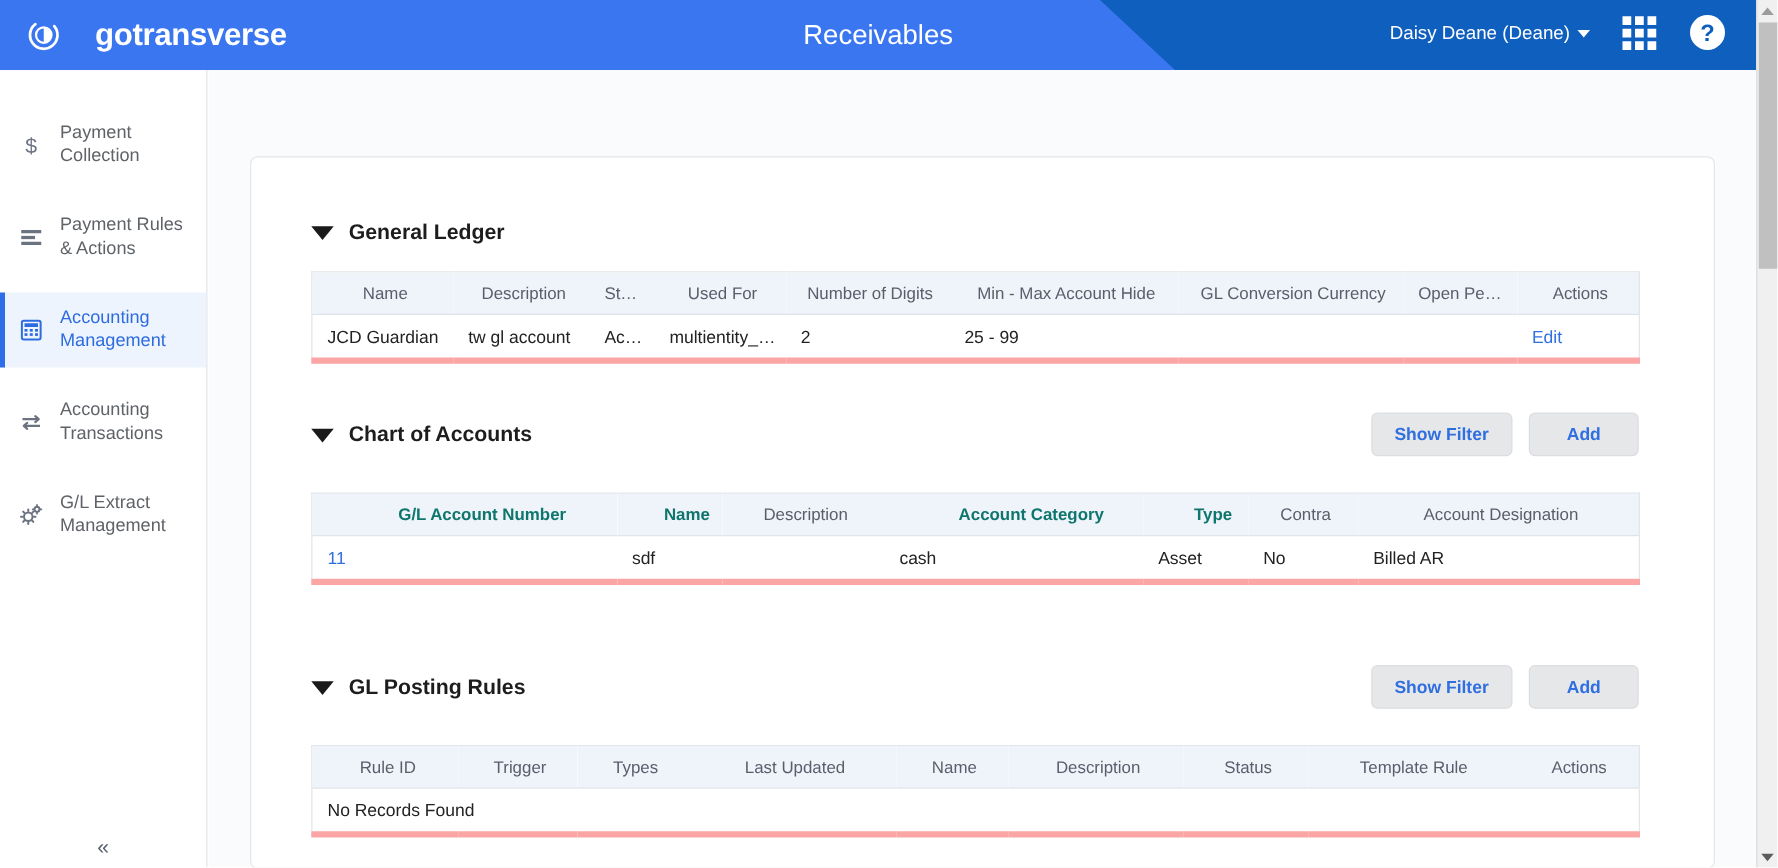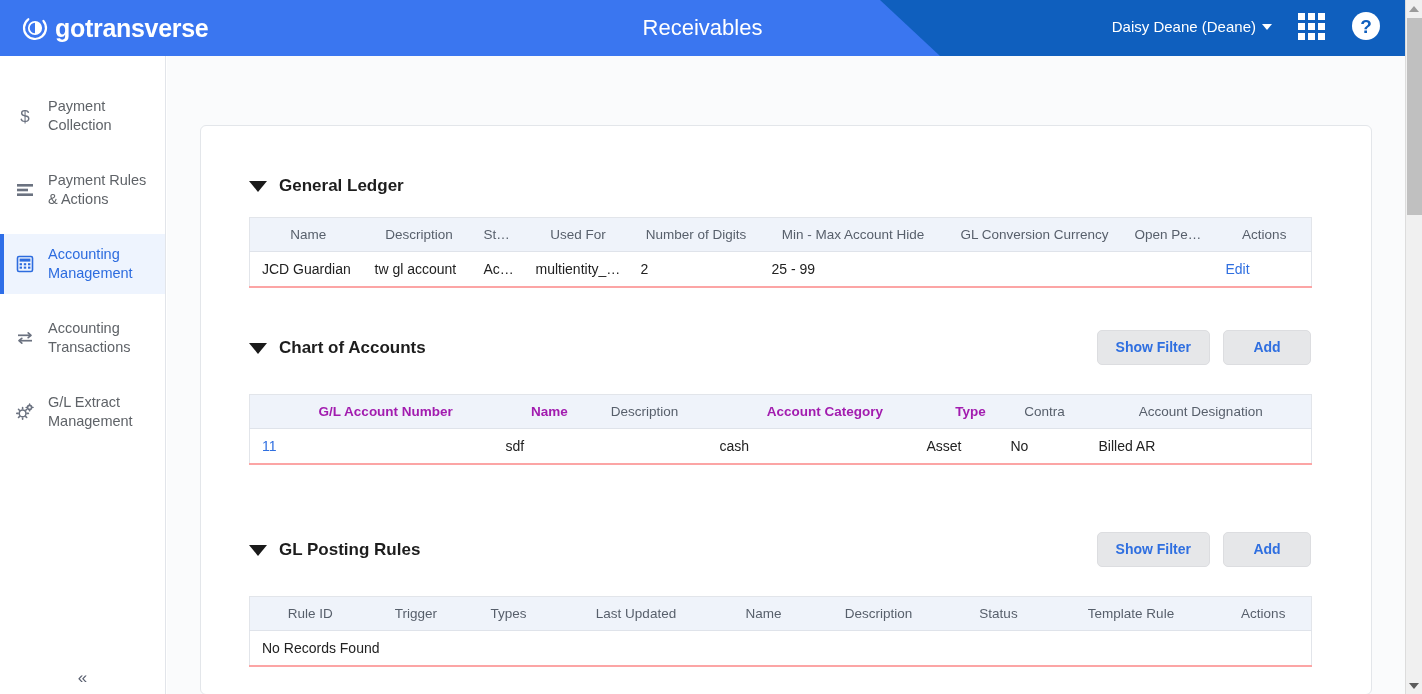--- a/index.html
+++ b/index.html
@@ -38,21 +38,21 @@
     height: 56px;
     background: #3a76f0;
     clip-path: polygon(0 0, 880px 0, 940px 56px, 0 56px);
   }
   .brand {
     position: absolute;
     left: 20px; top: 0;
     height: 56px;
     display: flex;
     align-items: center;
-    gap: 3px;
+    gap: 24px;
   }
   .brand-logo { width: 32px; height: 32px; display: block; }
   .brand-name {
     color: #ffffff;
     font-size: 25px;
     font-weight: bold;
     letter-spacing: -0.3px;
   }
   .page-title {
     position: absolute;
@@ -252,27 +252,27 @@
     color: #575f6b;
     font-size: 13.5px;
     font-weight: normal;
     text-align: center;
     padding: 9px 8px 9px 12px;
     border-bottom: 1px solid #dfe3ea;
     white-space: nowrap;
     overflow: hidden;
     text-overflow: ellipsis;
   }
-  table.grid th.bold { font-weight: bold; color: #a21caf; padding-left: 36px; }
+  table.grid th.bold { font-weight: bold; color: #0f766e; padding-left: 36px; }
   table.grid td {
     background: #ffffff;
     color: #222222;
     font-size: 14px;
     padding: 9px 8px 9px 12px;
-    border-bottom: 2px solid #fca5a5;
+    border-bottom: 5px solid #fca5a5;
     white-space: nowrap;
     overflow: hidden;
     text-overflow: ellipsis;
   }
   a.cell-link {
     color: #2f6fe0;
     text-decoration: none;
     cursor: pointer;
   }
   .empty-row td {

